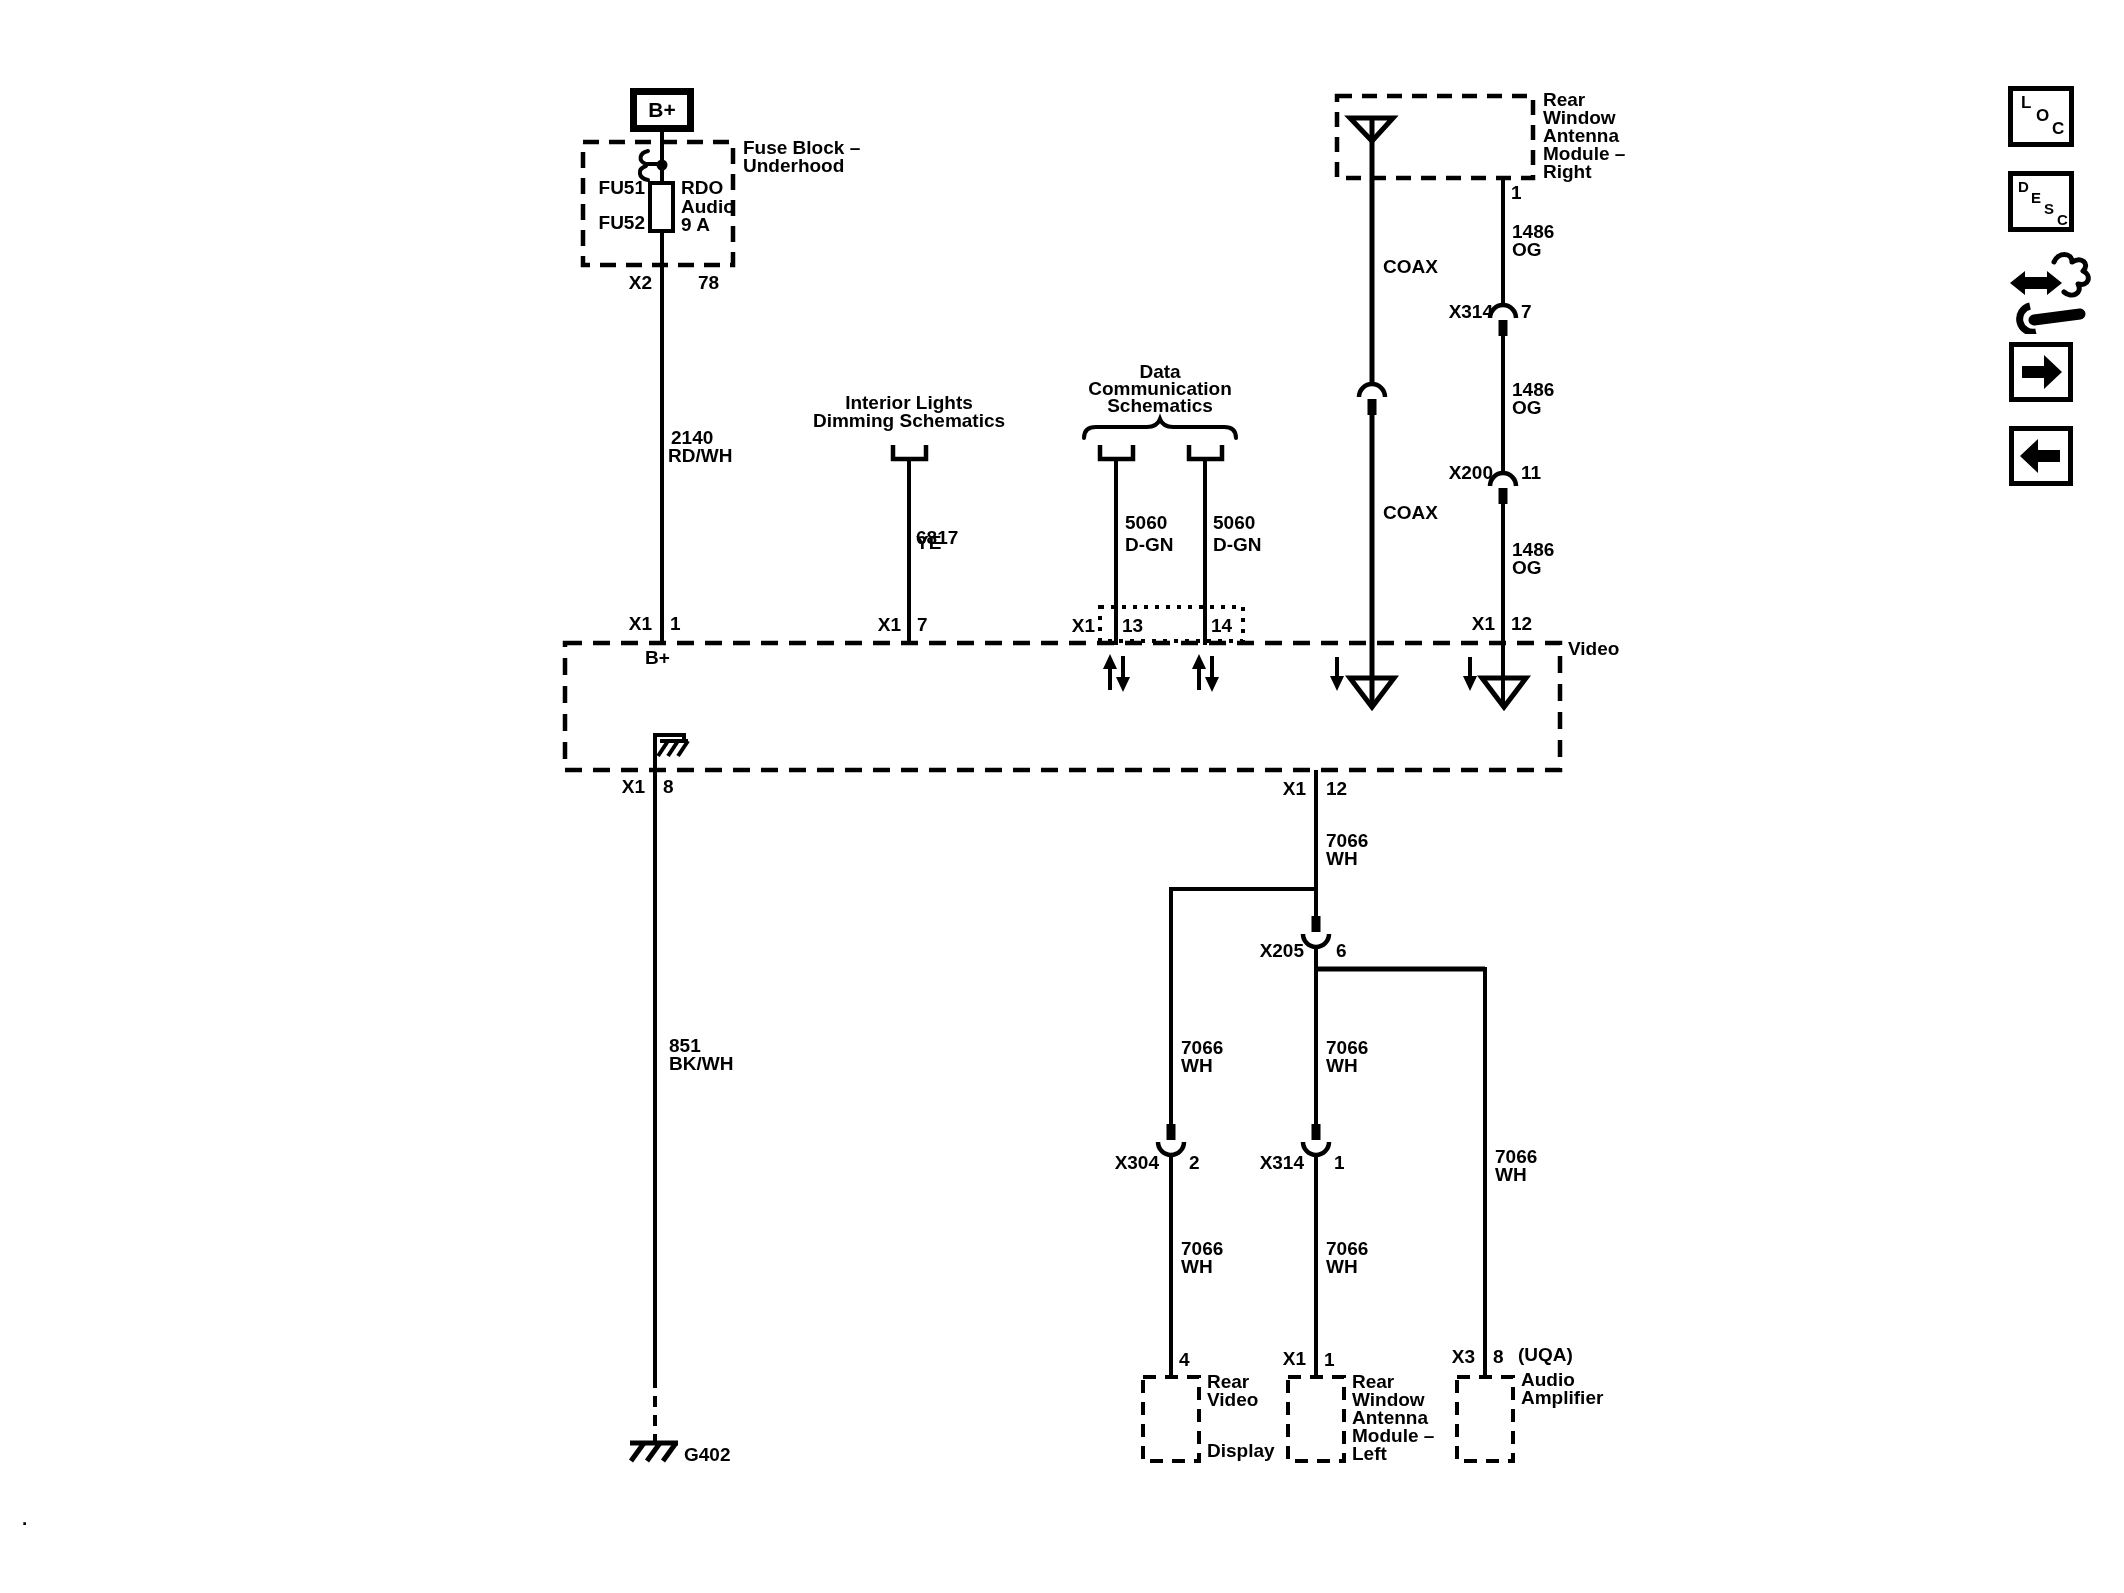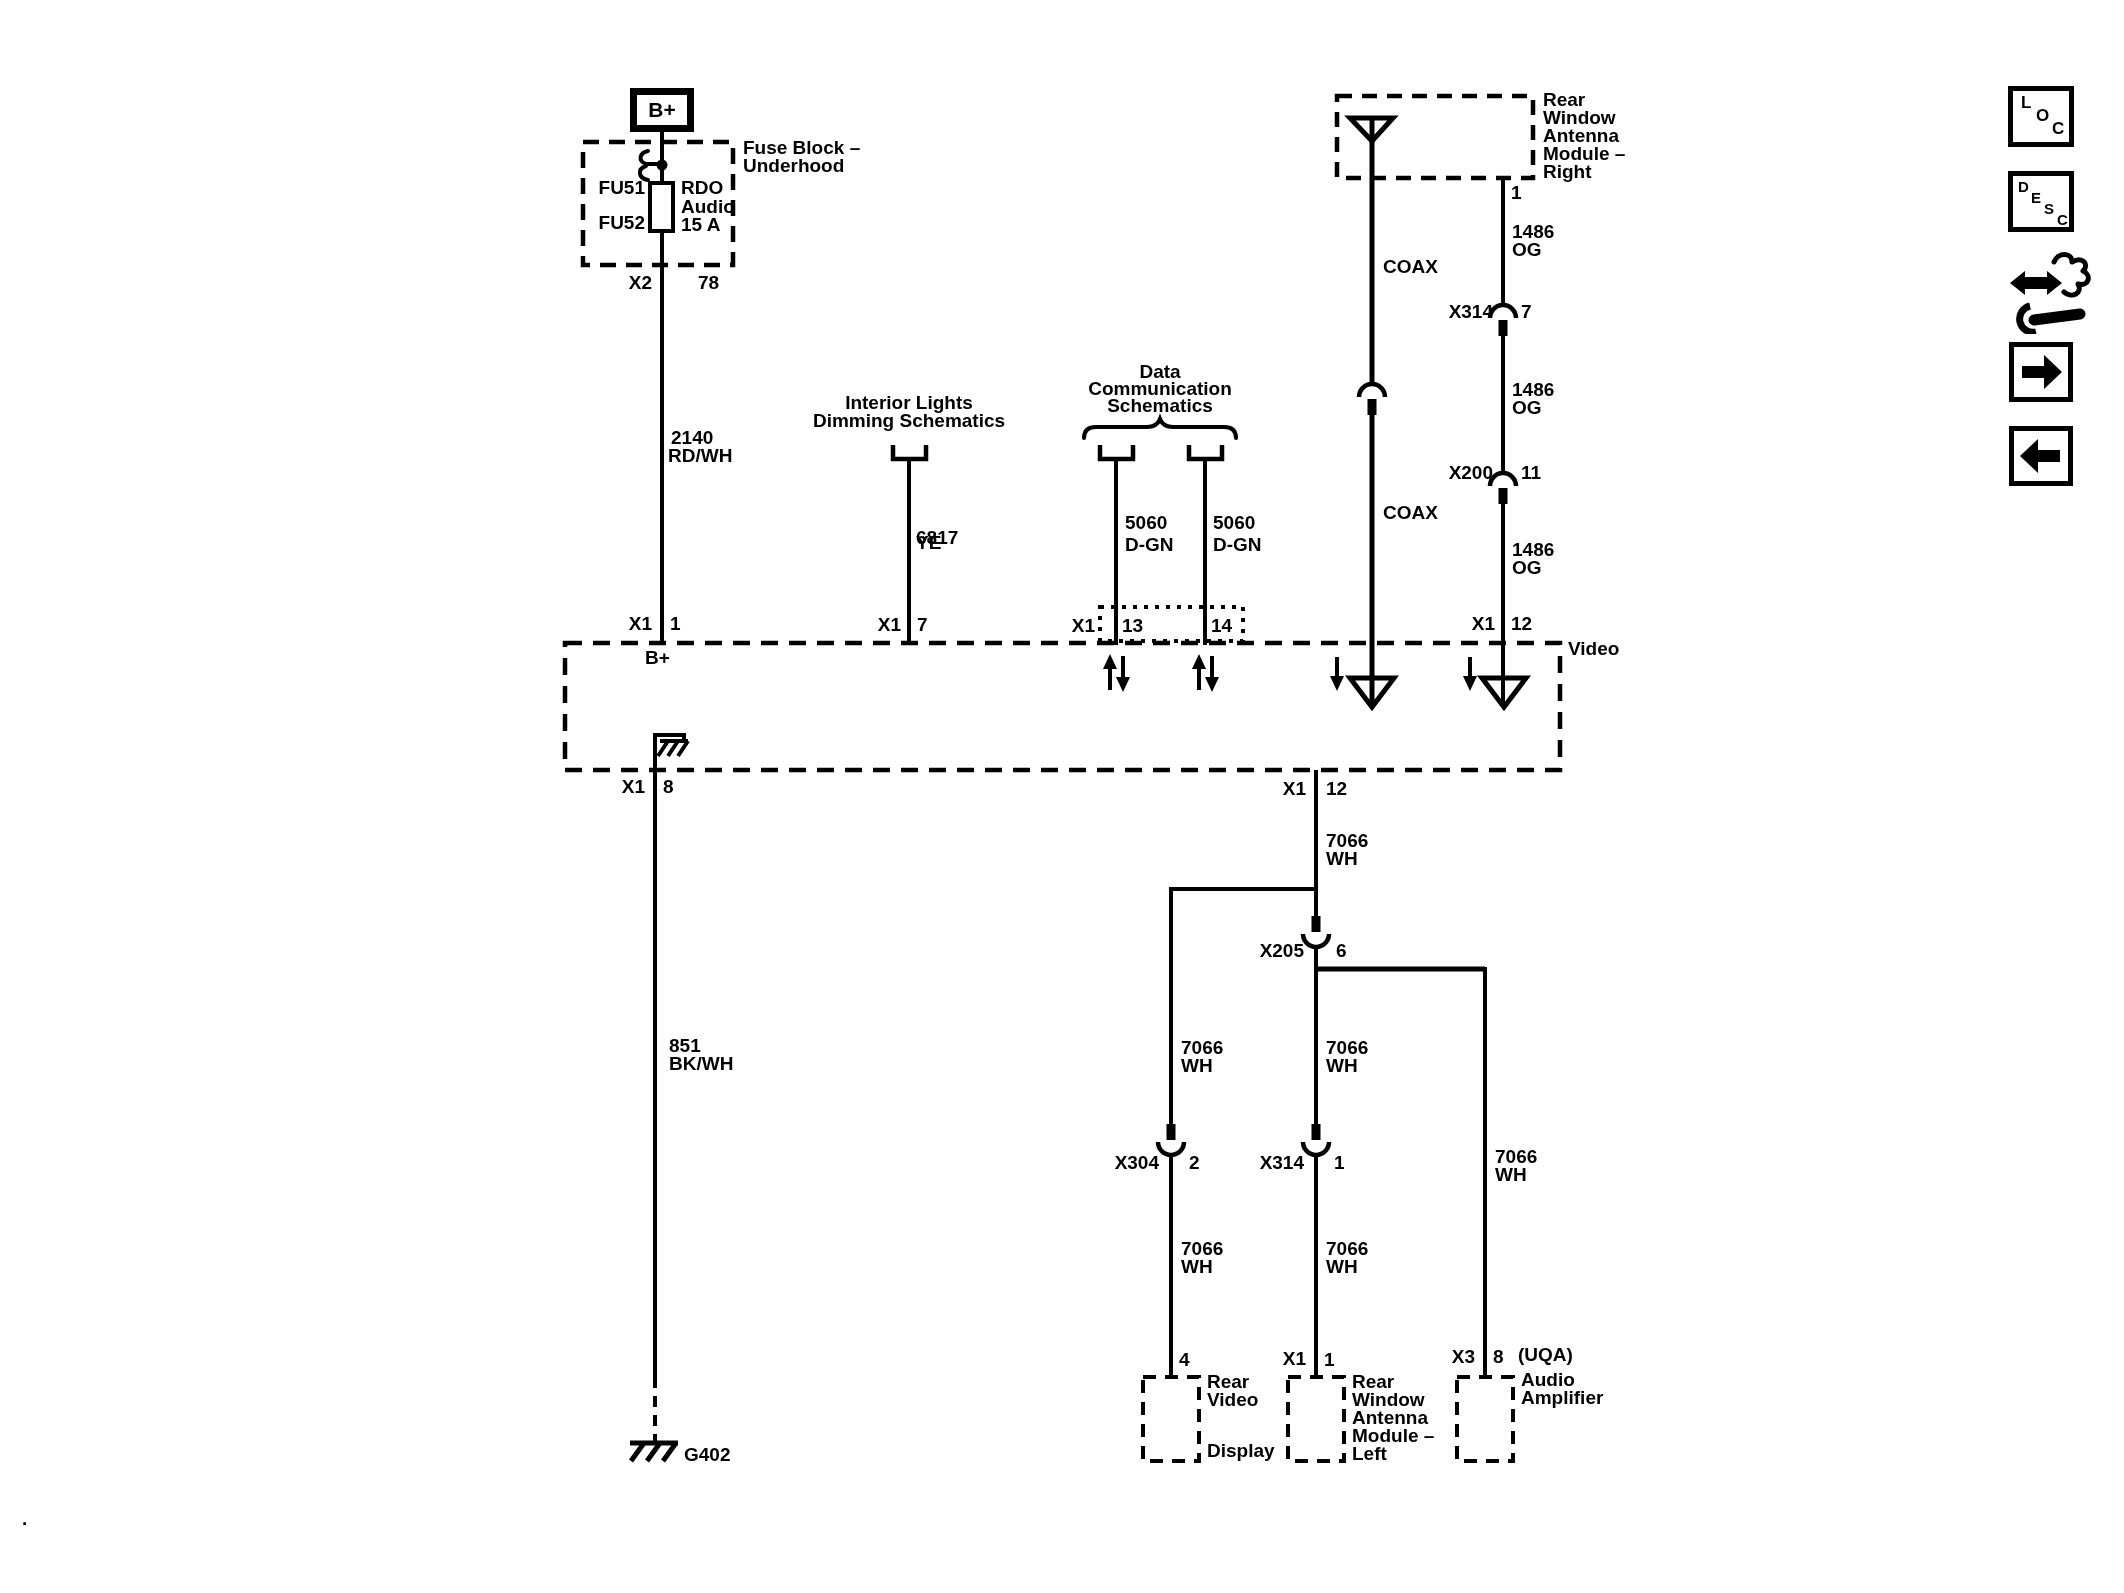--- a/index.html
+++ b/index.html
@@ -128,21 +128,21 @@
 <div class="bplus-box">
   <span>B+</span>
 </div>
 
 <div class="t" style="left:743px;top:139px">Fuse Block –</div>
 <div class="t" style="left:743px;top:157px">Underhood</div>
 <div class="t ra" style="left:645px;top:179px">FU51</div>
 <div class="t ra" style="left:645px;top:214px">FU52</div>
 <div class="t" style="left:681px;top:179px">RDO</div>
 <div class="t" style="left:681px;top:198px">Audio</div>
-<div class="t" style="left:681px;top:216px">15 A</div>
+<div class="t" style="left:681px;top:216px">9 A</div>
 <div class="t ra" style="left:652px;top:274px">X2</div>
 <div class="t" style="left:698px;top:274px">78</div>
 
 <div class="t" style="left:671px;top:429px">2140</div>
 <div class="t" style="left:668px;top:447px">RD/WH</div>
 <div class="t ra" style="left:652px;top:615px">X1</div>
 <div class="t" style="left:670px;top:615px">1</div>
 <div class="t" style="left:645px;top:649px">B+</div>
 
 <div class="t ctr" style="left:909px;top:394px">Interior Lights</div>

